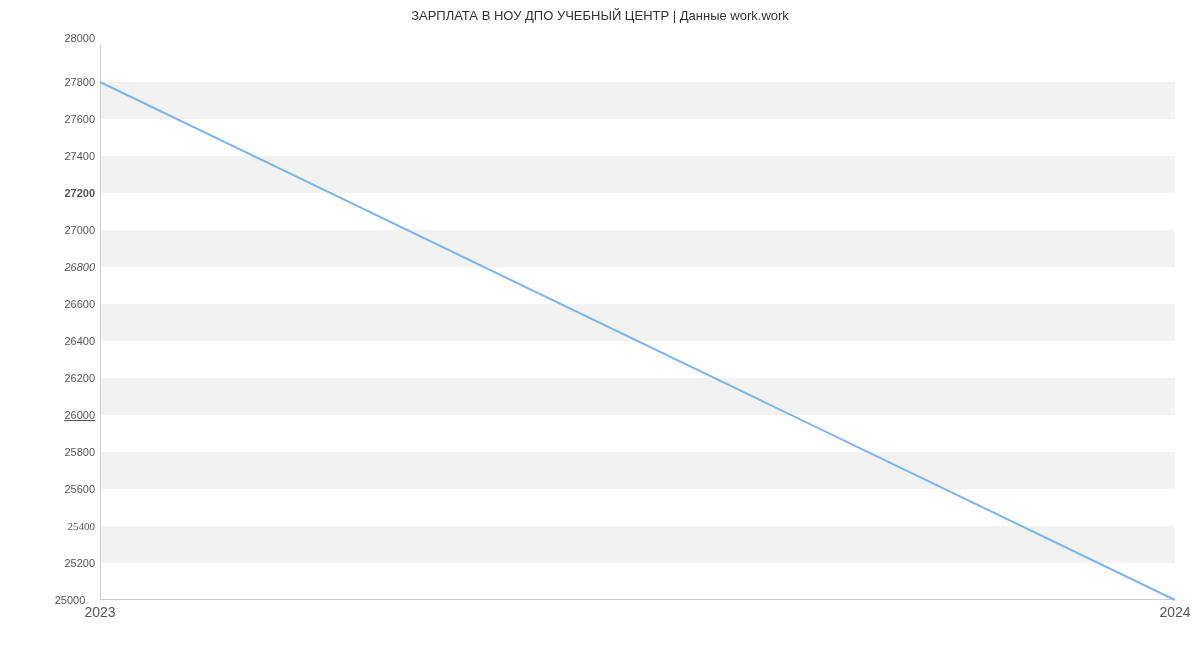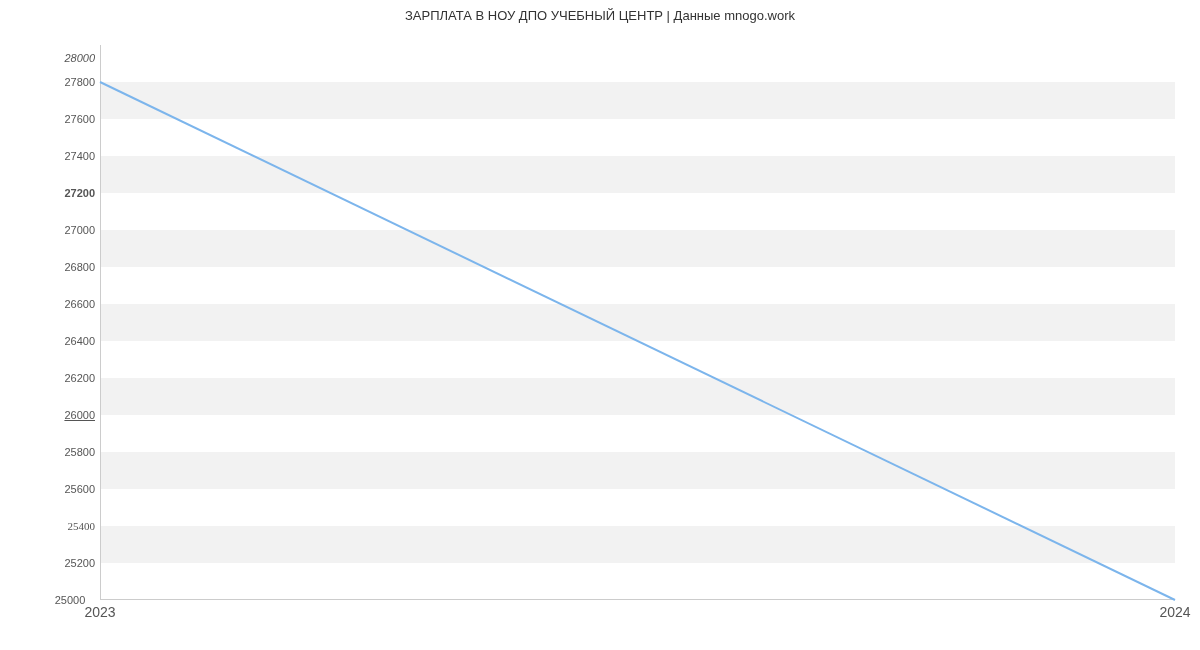--- a/index.html
+++ b/index.html
@@ -70,21 +70,21 @@
     fill: none;
     stroke: #7cb5ec;
     stroke-width: 2;
   }
 </style>
 </head>
 <body>
 
 <div class="chart-container">
 
-  <div class="chart-title">ЗАРПЛАТА В НОУ ДПО УЧЕБНЫЙ ЦЕНТР | Данные mnogo.work</div>
+  <div class="chart-title">ЗАРПЛАТА В НОУ ДПО УЧЕБНЫЙ ЦЕНТР | Данные work.work</div>
 
   <div class="plot-area" id="plot-area">
       <div class="grid-band" style="top: 518px; height: 37px; background: transparent;"></div>
       <div class="grid-band" style="top: 481px; height: 37px; background: rgb(242, 242, 242);"></div>
       <div class="grid-band" style="top: 444px; height: 37px; background: transparent;"></div>
       <div class="grid-band" style="top: 407px; height: 37px; background: rgb(242, 242, 242);"></div>
       <div class="grid-band" style="top: 370px; height: 37px; background: transparent;"></div>
       <div class="grid-band" style="top: 333px; height: 37px; background: rgb(242, 242, 242);"></div>
       <div class="grid-band" style="top: 296px; height: 37px; background: transparent;"></div>
       <div class="grid-band" style="top: 259px; height: 37px; background: rgb(242, 242, 242);"></div>
@@ -104,24 +104,24 @@
   <div id="axis-labels">
       <div class="y-tick-label" style="top: 600px; text-align: center;">25000</div>
       <div class="y-tick-label" style="top: 563px;">25200</div>
       <div class="y-tick-label" style="top: 526px; font-family: Liberation Serif, serif;">25400</div>
       <div class="y-tick-label" style="top: 489px;">25600</div>
       <div class="y-tick-label" style="top: 452px;">25800</div>
       <div class="y-tick-label" style="top: 415px; text-decoration: underline;">26000</div>
       <div class="y-tick-label" style="top: 378px;">26200</div>
       <div class="y-tick-label" style="top: 341px;">26400</div>
       <div class="y-tick-label" style="top: 304px;">26600</div>
-      <div class="y-tick-label" style="top: 267px;">26800</div>
+      <div class="y-tick-label" style="top: 267px; font-style: italic;">26800</div>
       <div class="y-tick-label" style="top: 230px;">27000</div>
       <div class="y-tick-label" style="top: 193px; font-weight: bold;">27200</div>
       <div class="y-tick-label" style="top: 156px;">27400</div>
       <div class="y-tick-label" style="top: 119px;">27600</div>
       <div class="y-tick-label" style="top: 82px;">27800</div>
-      <div class="y-tick-label" style="top: 58px; font-style: italic;">28000</div>
+      <div class="y-tick-label" style="top: 38px;">28000</div>
       <div class="x-tick-label" style="left: 100px;">2023</div>
       <div class="x-tick-label" style="left: 1175px; text-align: center;">2024</div>
     </div>
 
 </div>
 
 </body></html>

